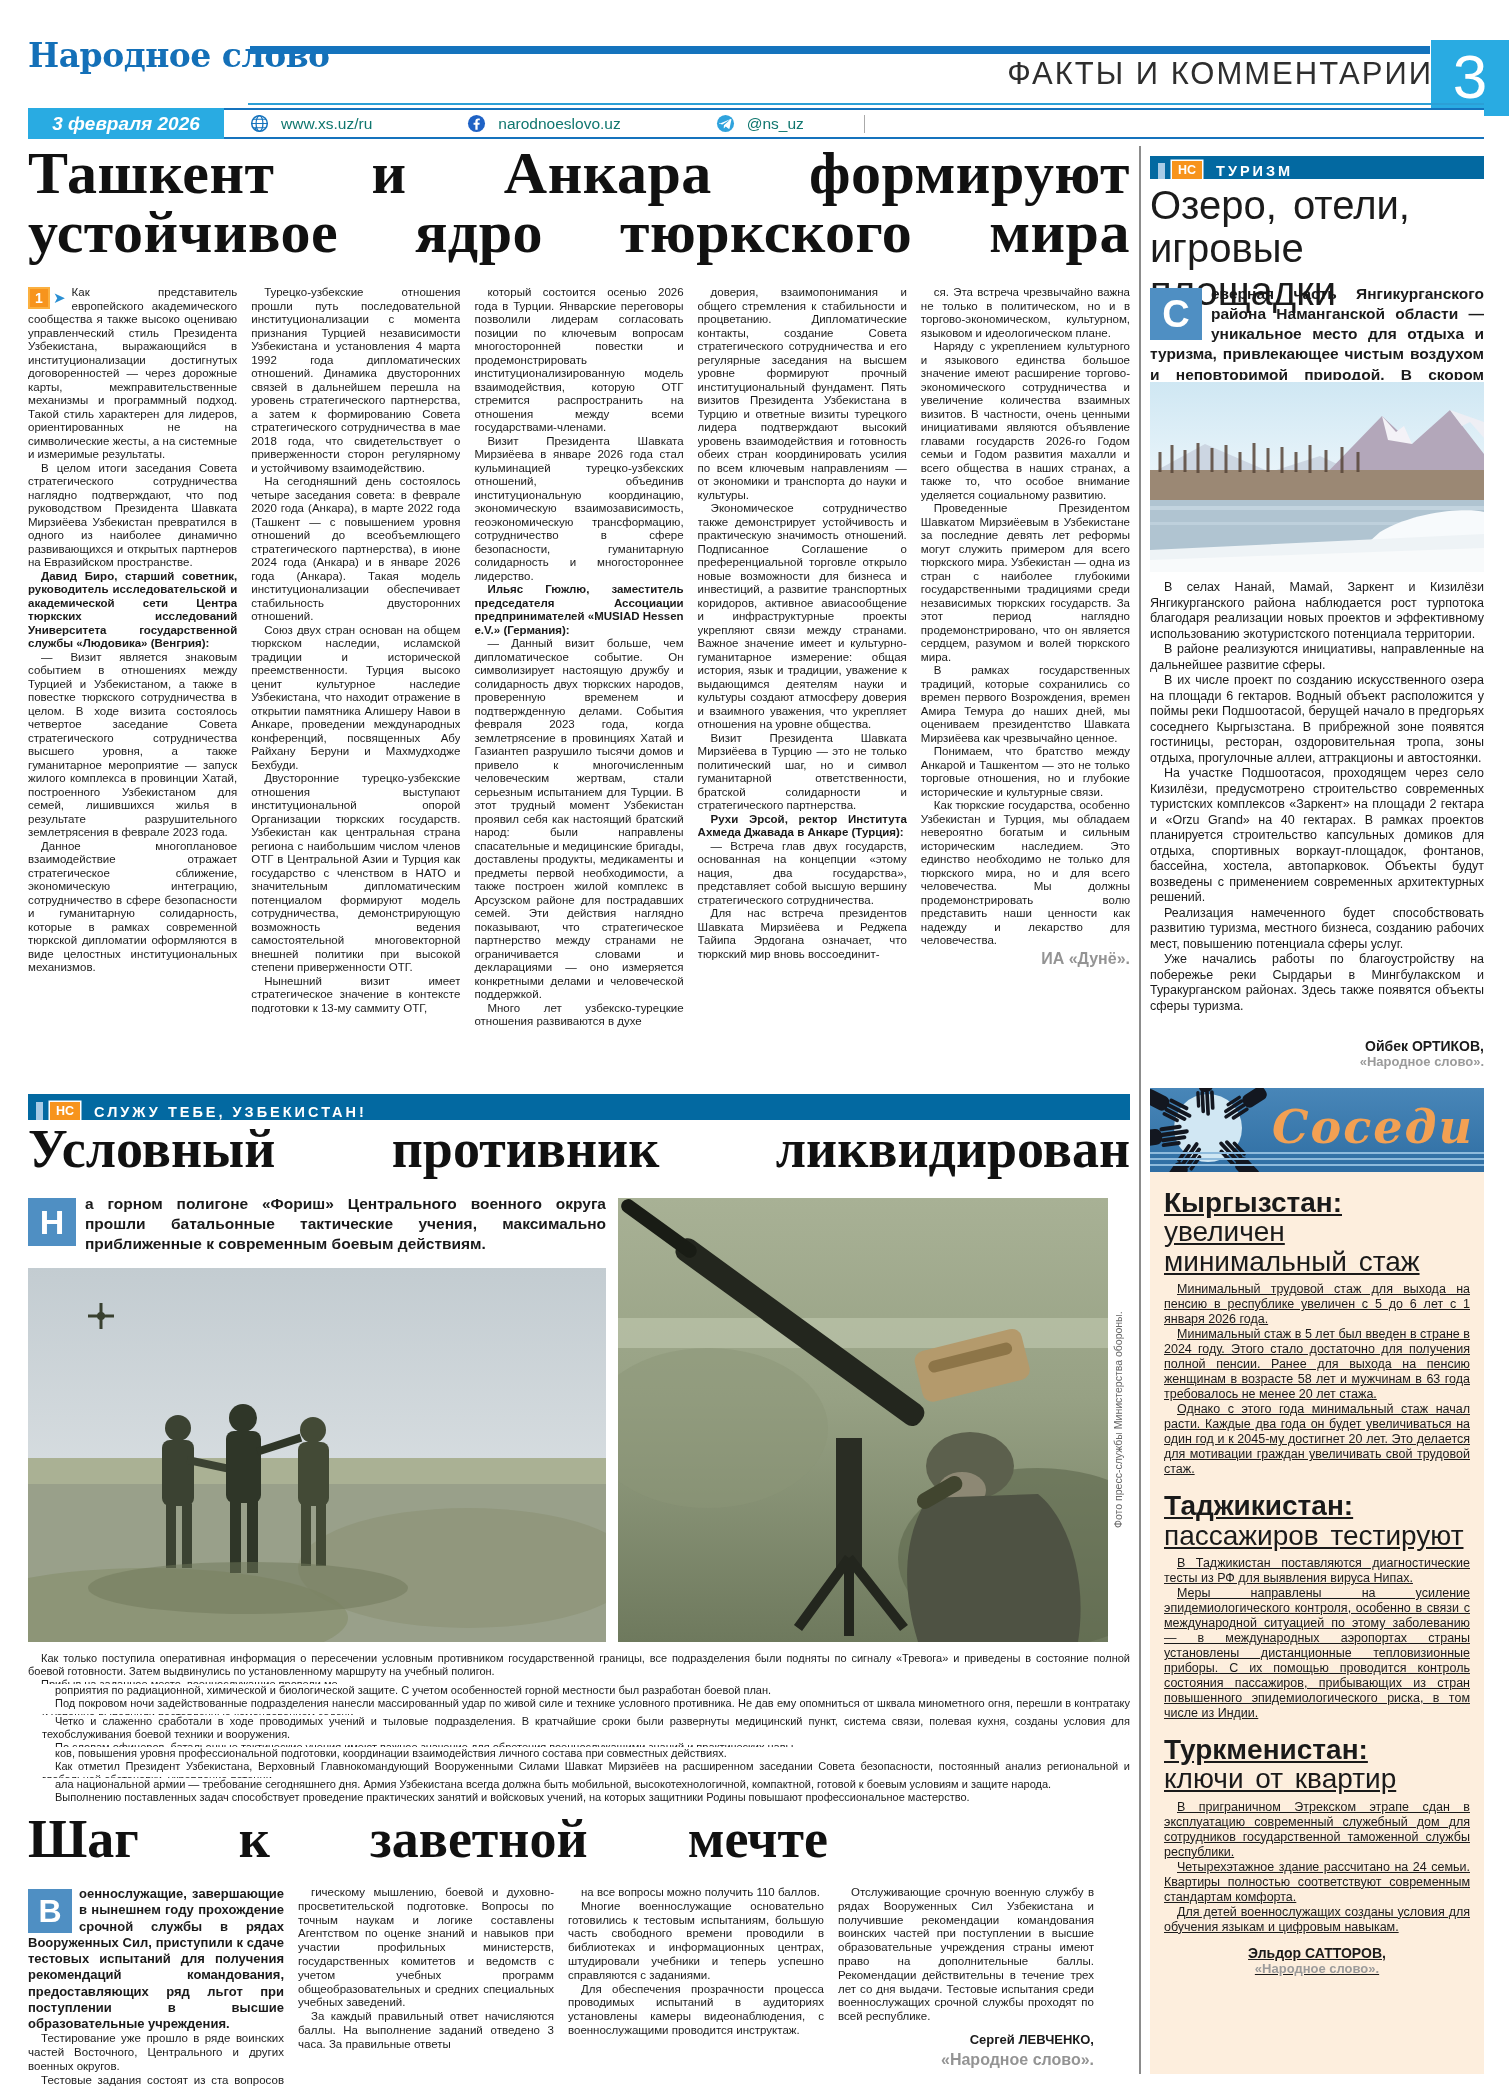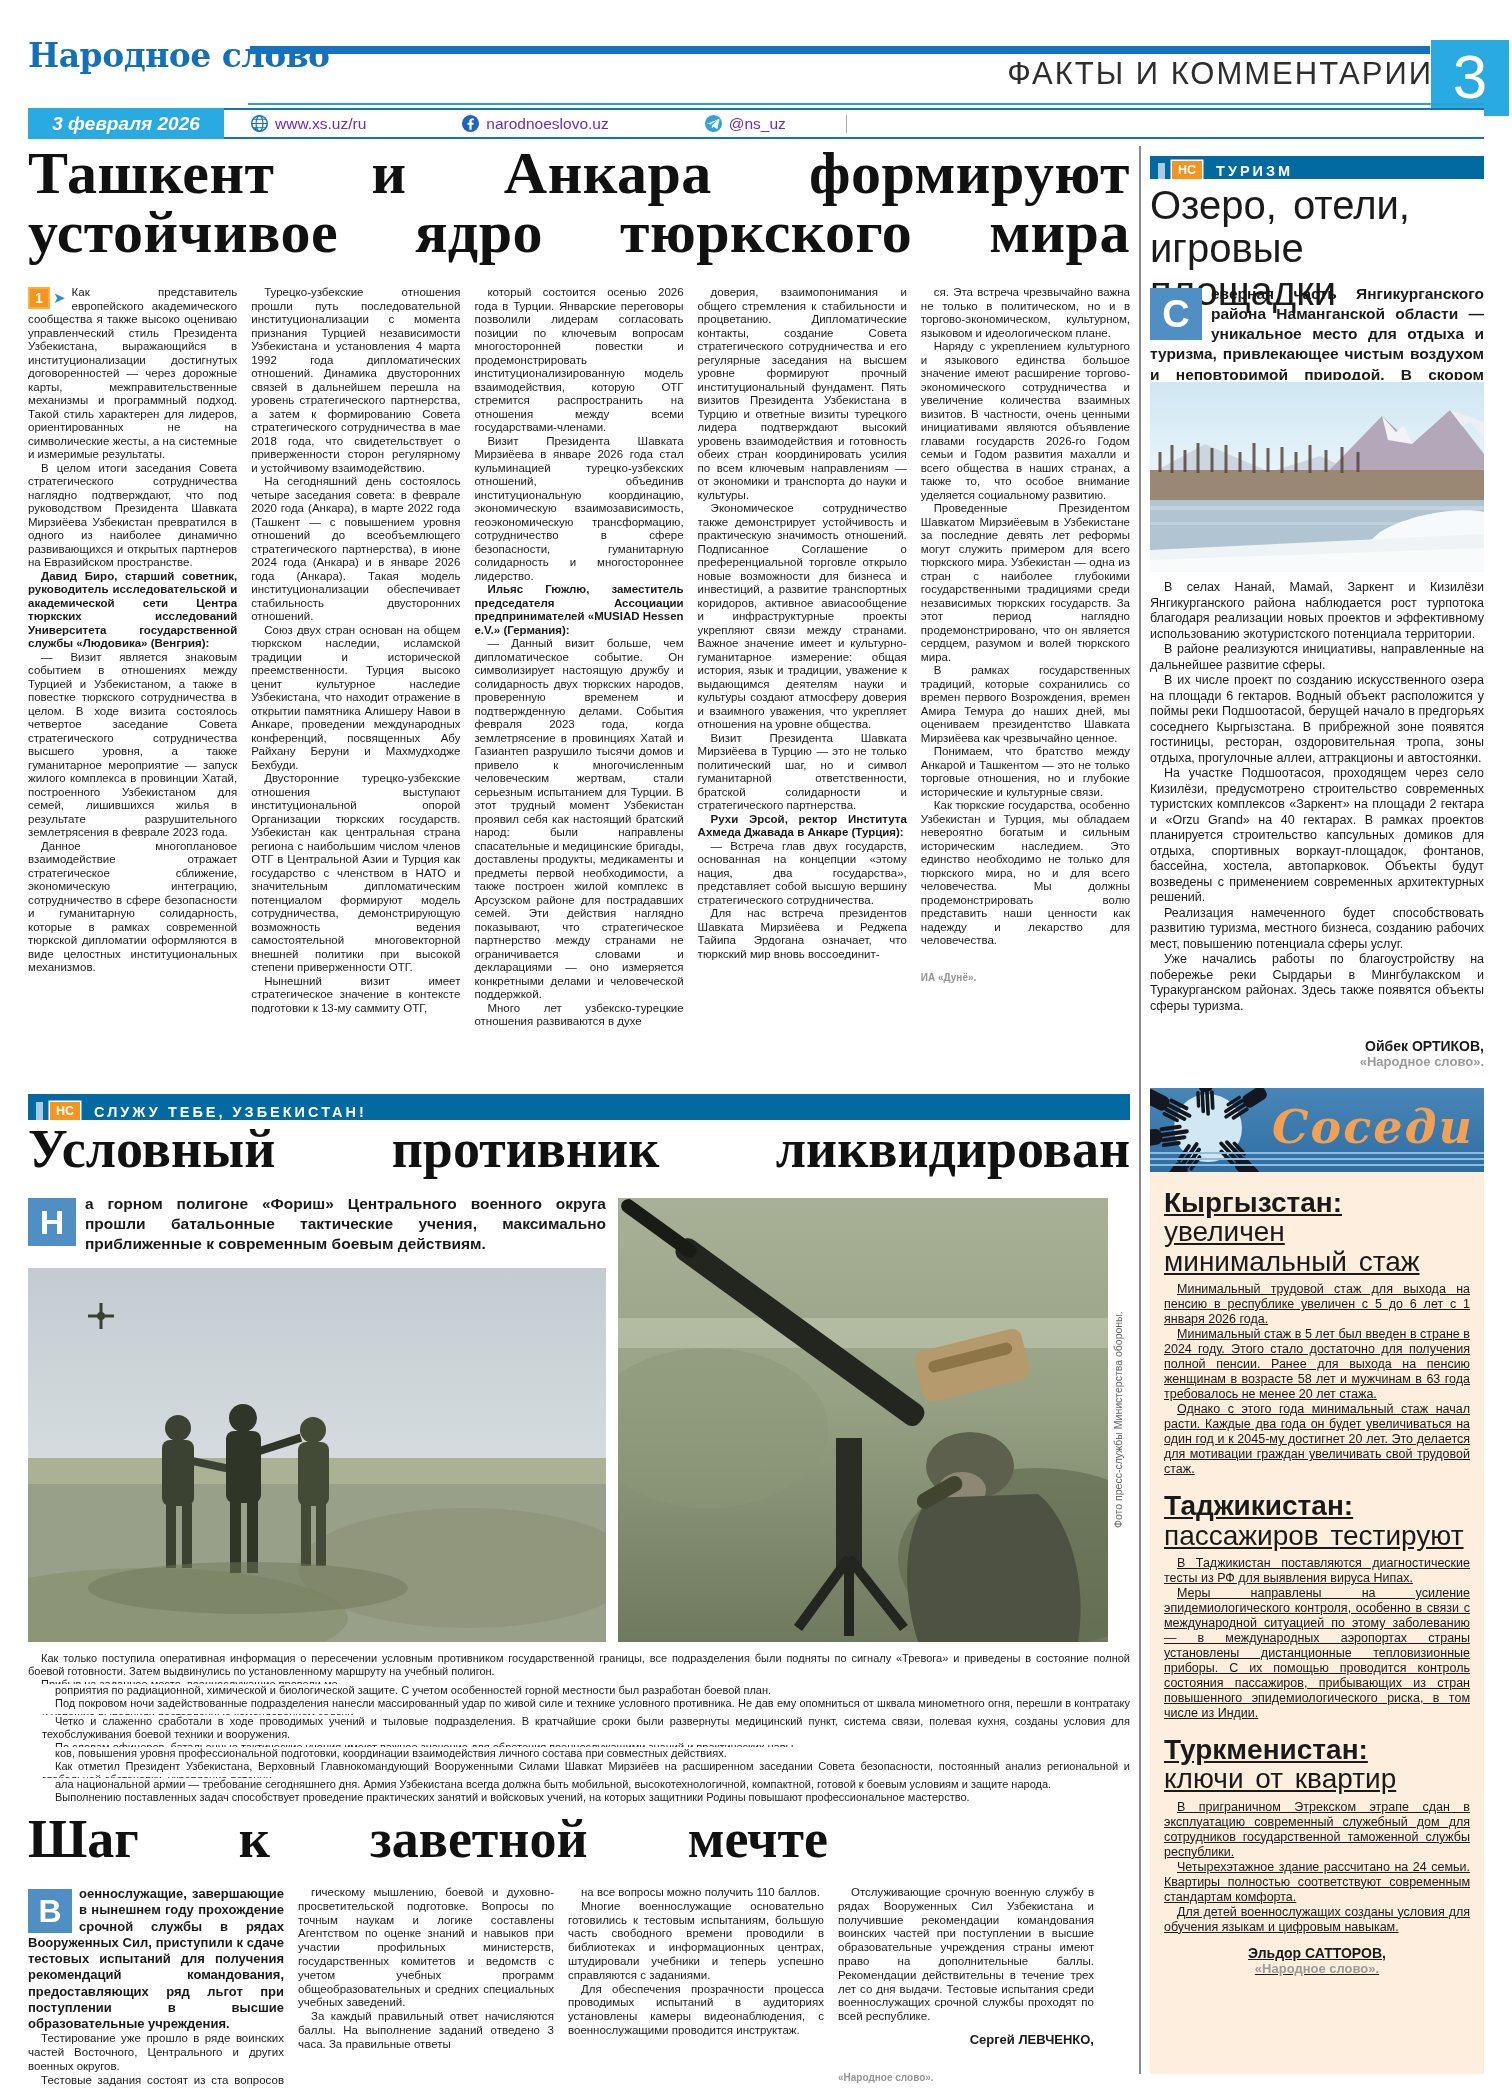--- a/index.html
+++ b/index.html
@@ -5,34 +5,34 @@
   html,body{margin:0;padding:0;background:#e8e8e8;}
   .page{position:relative;width:1512px;height:2098px;background:#fff;font-family:"Liberation Sans",sans-serif;color:#1a1a1a;overflow:hidden;margin:0 auto;padding-left:16px;}
   
   .logo{position:absolute;left:28px;top:36px;font-family:"DejaVu Serif",serif;font-weight:700;font-size:33px;color:#1470b8;letter-spacing:-0.5px;}
   .topbar{position:absolute;left:250px;top:46px;width:1180px;height:8px;background:#1573bd;}
   .pagebox{position:absolute;left:1431px;top:40px;width:78px;height:76px;background:#29abe2;color:#fff;text-align:center;font-size:62px;line-height:74px;font-weight:400;}
   .sectitle{position:absolute;right:95px;top:56px;font-size:31px;font-weight:400;color:#2e2e2e;letter-spacing:2px;}
   .toprule{position:absolute;left:248px;top:103px;width:1236px;height:2px;background:#2b9fd6;}
   .dateseg{position:absolute;left:28px;top:108px;width:196px;height:31px;background:#29abe2;color:#fff;font-weight:700;font-style:italic;font-size:19px;text-align:center;line-height:31px;}
   .contactstrip{position:absolute;left:224px;top:108px;width:1260px;height:31px;background:#fff;border-top:2px solid #1573bd;border-bottom:2px solid #1573bd;box-sizing:border-box;display:flex;align-items:center;padding-left:26px;}
-  .contact{display:flex;align-items:center;gap:6px;font-size:15.5px;color:#6d28d9;}
+  .contact{display:flex;align-items:center;gap:12px;font-size:15.5px;color:#0f766e;}
   .contact + .contact{margin-left:95px;}
   .contact svg{display:block;}
   .stripsep{width:1px;height:18px;background:#aaa;margin-left:60px;}
   
   .serifhead{font-family:"Liberation Serif",serif;font-weight:700;color:#111;}
   .jline{text-align:justify;text-align-last:justify;}
   .cols{position:absolute;display:flex;overflow:hidden;}
   .cols .col{flex:1;overflow:hidden;text-align:justify;}
   .cols .col + .col{margin-left:14px;}
   .col p{margin:0;text-indent:13px;}
   .col p.b{font-weight:700;}
   .col p.byl-name{text-align:right;text-indent:0;font-weight:700;font-size:13px;margin-top:8px;}
-  .col p.byl-org{text-align:left;text-indent:0;font-weight:700;font-size:10px;color:#949494;margin-top:24px;}
+  .col p.byl-org{text-align:right;text-indent:0;font-weight:700;font-size:16px;color:#949494;margin-top:2px;}
   .cont{float:left;display:inline-flex;align-items:center;margin:1px 6px 2px 0;}
   .contnum{width:22px;height:22px;background:#f7941d;box-shadow:inset 0 0 0 2px #fbb040;color:#fff;font-weight:700;font-size:14px;line-height:22px;text-align:center;}
   .contarrow{color:#2a8fd3;font-size:15px;margin-left:3px;}
   .dropbox{float:left;width:52px;height:52px;background:#4f8fc3;color:#fff;font-weight:700;font-size:38px;line-height:52px;text-align:center;margin:4px 9px 0 0;}
   .dropbox.small{width:44px;height:44px;font-size:32px;line-height:44px;margin:3px 7px 0 0;}
   .kicker{position:absolute;background:#0369a1;color:#fff;display:flex;align-items:flex-end;padding-left:8px;box-sizing:border-box;}
   .kicker .tick{width:7px;height:70%;background:#a8cbe6;margin-right:7px;}
   .nsbadge{background:#f7941d;color:#fff;font-weight:700;font-size:12.5px;padding:2px 6px;margin-right:14px;box-shadow:0 0 0 1.5px #fff;}
   .klabel{font-weight:700;letter-spacing:3px;font-size:14.5px;}
   .vdivider{position:absolute;left:1139px;top:146px;width:2px;height:1928px;background:#8c8c8c;}

